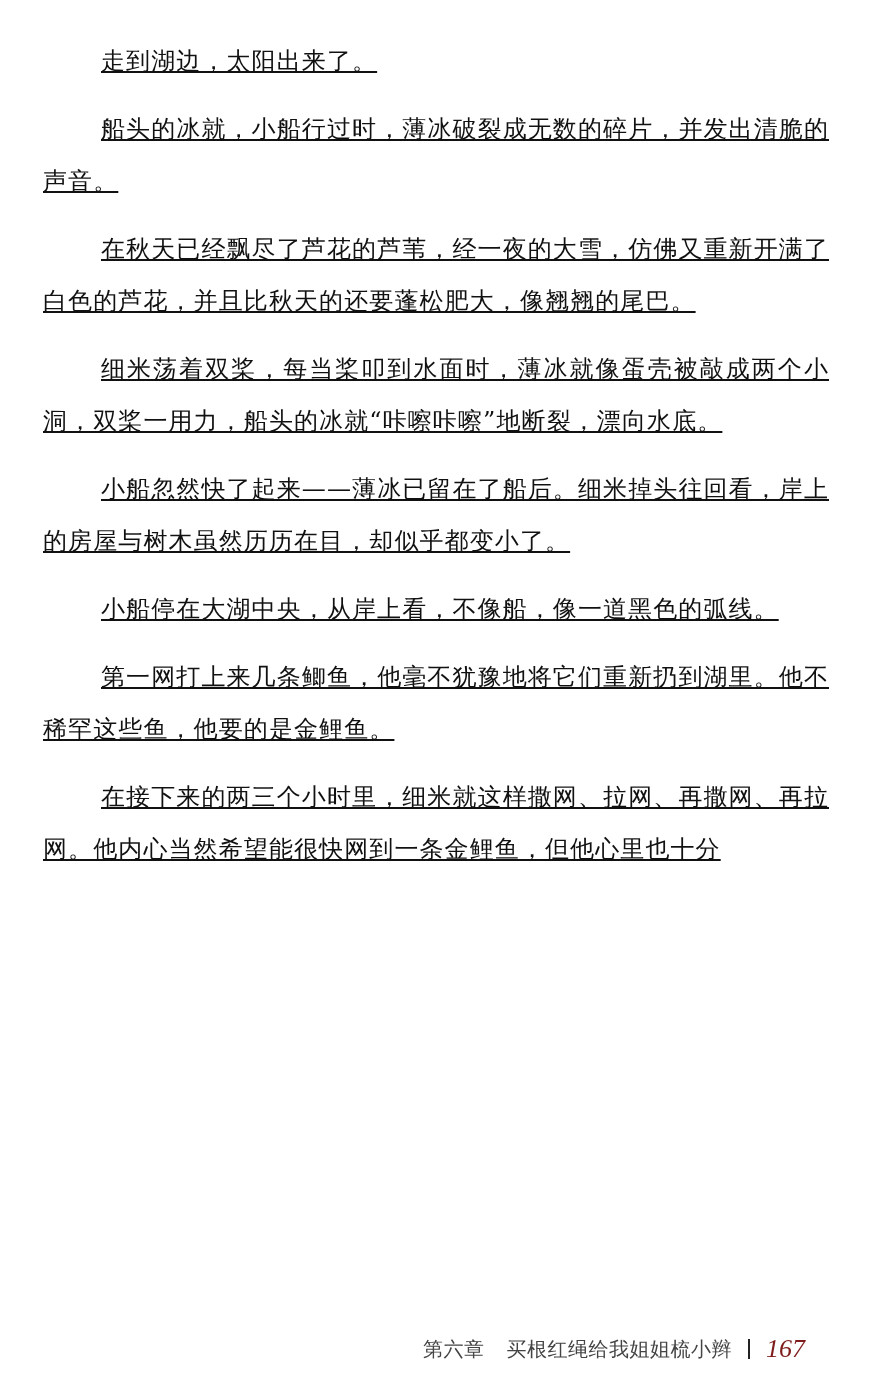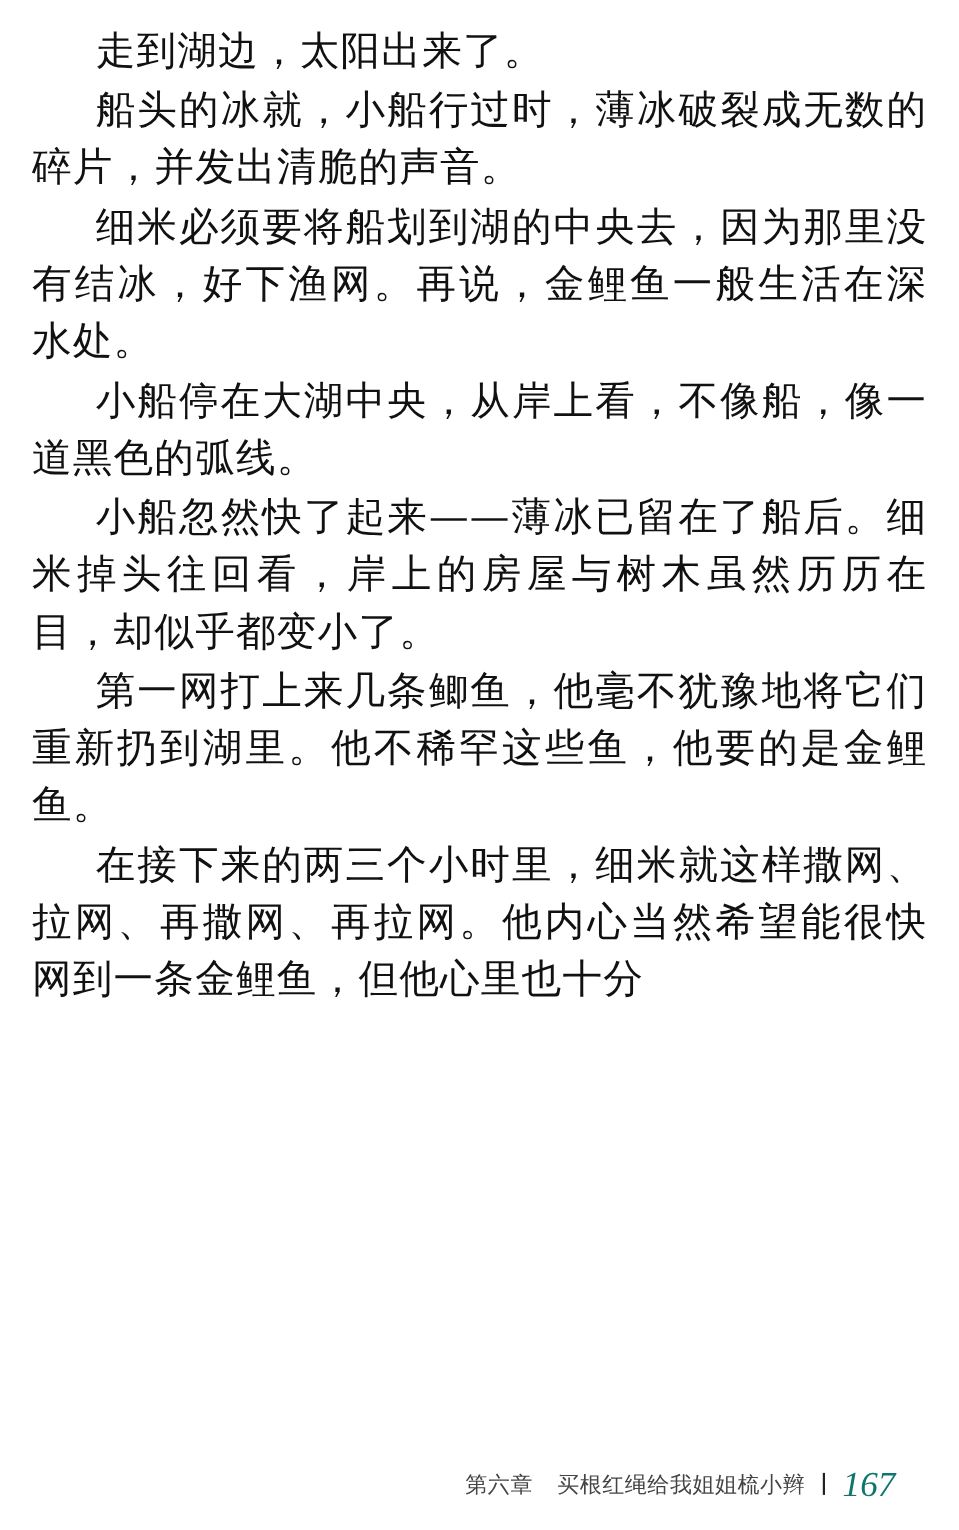--- a/index.html
+++ b/index.html
@@ -12,27 +12,28 @@
     color: #111111;
     font-family: "DejaVu Serif", "Liberation Serif", serif;
   }
   .page-body {
     position: absolute;
     left: 27px;
     top: 19px;
     width: 818px;
   }
   .para {
-    margin: 2px;
-    font-size: 36px;
+    margin: 16px;
+    font-size: 24px;
     line-height: 52px;
     letter-spacing: 1.1px;
     text-align: justify;
     text-justify: inter-character;
     word-break: break-all;
+    text-decoration: underline;
   }
   .para.indent { text-indent: 58px; }
   .footer {
     position: absolute;
     left: 423px;
     top: 1333px;
     height: 32px;
     display: flex;
     align-items: center;
     color: #444444;
@@ -46,33 +47,34 @@
   .divider {
     display: inline-block;
     width: 2px;
     height: 20px;
     background: #222;
     margin: 0 16px 0 16px;
   }
   .page-number {
     font-family: "Liberation Serif", "DejaVu Serif", serif;
     font-style: italic;
-    font-size: 32px;
-    color: #0f766e;
+    font-size: 26px;
+    color: #7f1d1d;
   }
 </style>
 </head>
 <body>
 
 <main class="page-body">
   <p class="para indent">走到湖边，太阳出来了。</p>
   <p class="para indent">船头的冰就，小船行过时，薄冰破裂成无数的碎片，并发出清脆的声音。</p>
-  <p class="para indent">细米必须要将船划到湖的中央去，因为那里没有结冰，好下渔网。再说，金鲤鱼一般生活在深水处。</p>
+  <p class="para indent">在秋天已经飘尽了芦花的芦苇，经一夜的大雪，仿佛又重新开满了白色的芦花，并且比秋天的还要蓬松肥大，像翘翘的尾巴。</p>
+  <p class="para indent">细米荡着双桨，每当桨叩到水面时，薄冰就像蛋壳被敲成两个小洞，双桨一用力，船头的冰就“咔嚓咔嚓”地断裂，漂向水底。</p>
+  <p class="para indent">小船忽然快了起来——薄冰已留在了船后。细米掉头往回看，岸上的房屋与树木虽然历历在目，却似乎都变小了。</p>
   <p class="para indent">小船停在大湖中央，从岸上看，不像船，像一道黑色的弧线。</p>
-  <p class="para indent">小船忽然快了起来——薄冰已留在了船后。细米掉头往回看，岸上的房屋与树木虽然历历在目，却似乎都变小了。</p>
   <p class="para indent">第一网打上来几条鲫鱼，他毫不犹豫地将它们重新扔到湖里。他不稀罕这些鱼，他要的是金鲤鱼。</p>
   <p class="para indent">在接下来的两三个小时里，细米就这样撒网、拉网、再撒网、再拉网。他内心当然希望能很快网到一条金鲤鱼，但他心里也十分</p>
 </main>
 
 <footer class="footer">
   <span class="running-head">
     <span>第六章</span><span class="gap"></span><span>买根红绳给我姐姐梳小辫</span>
   </span>
   <span class="divider"></span>
   <span class="page-number">167</span>

